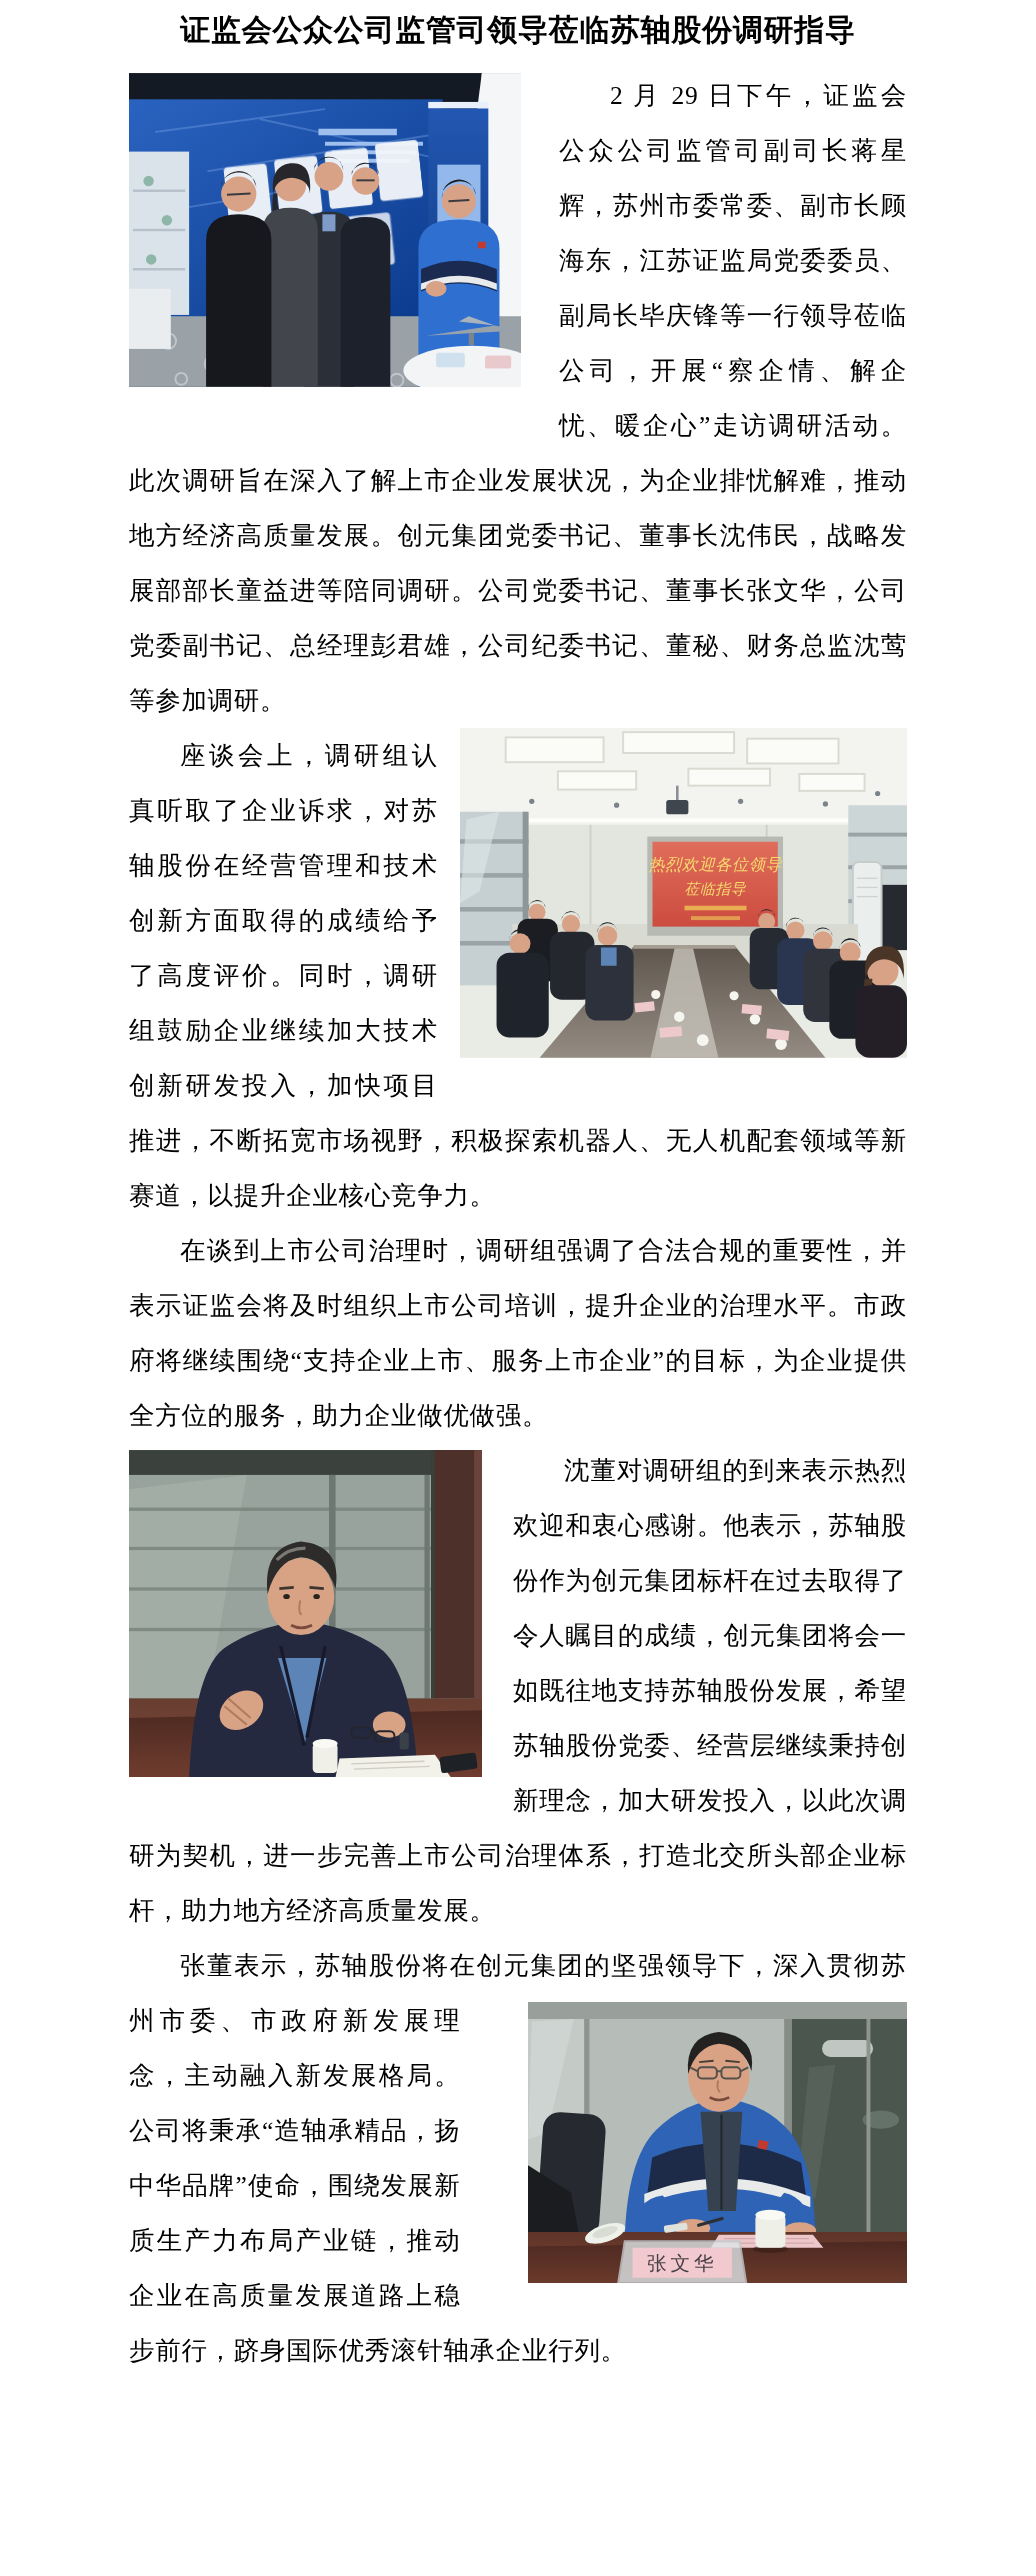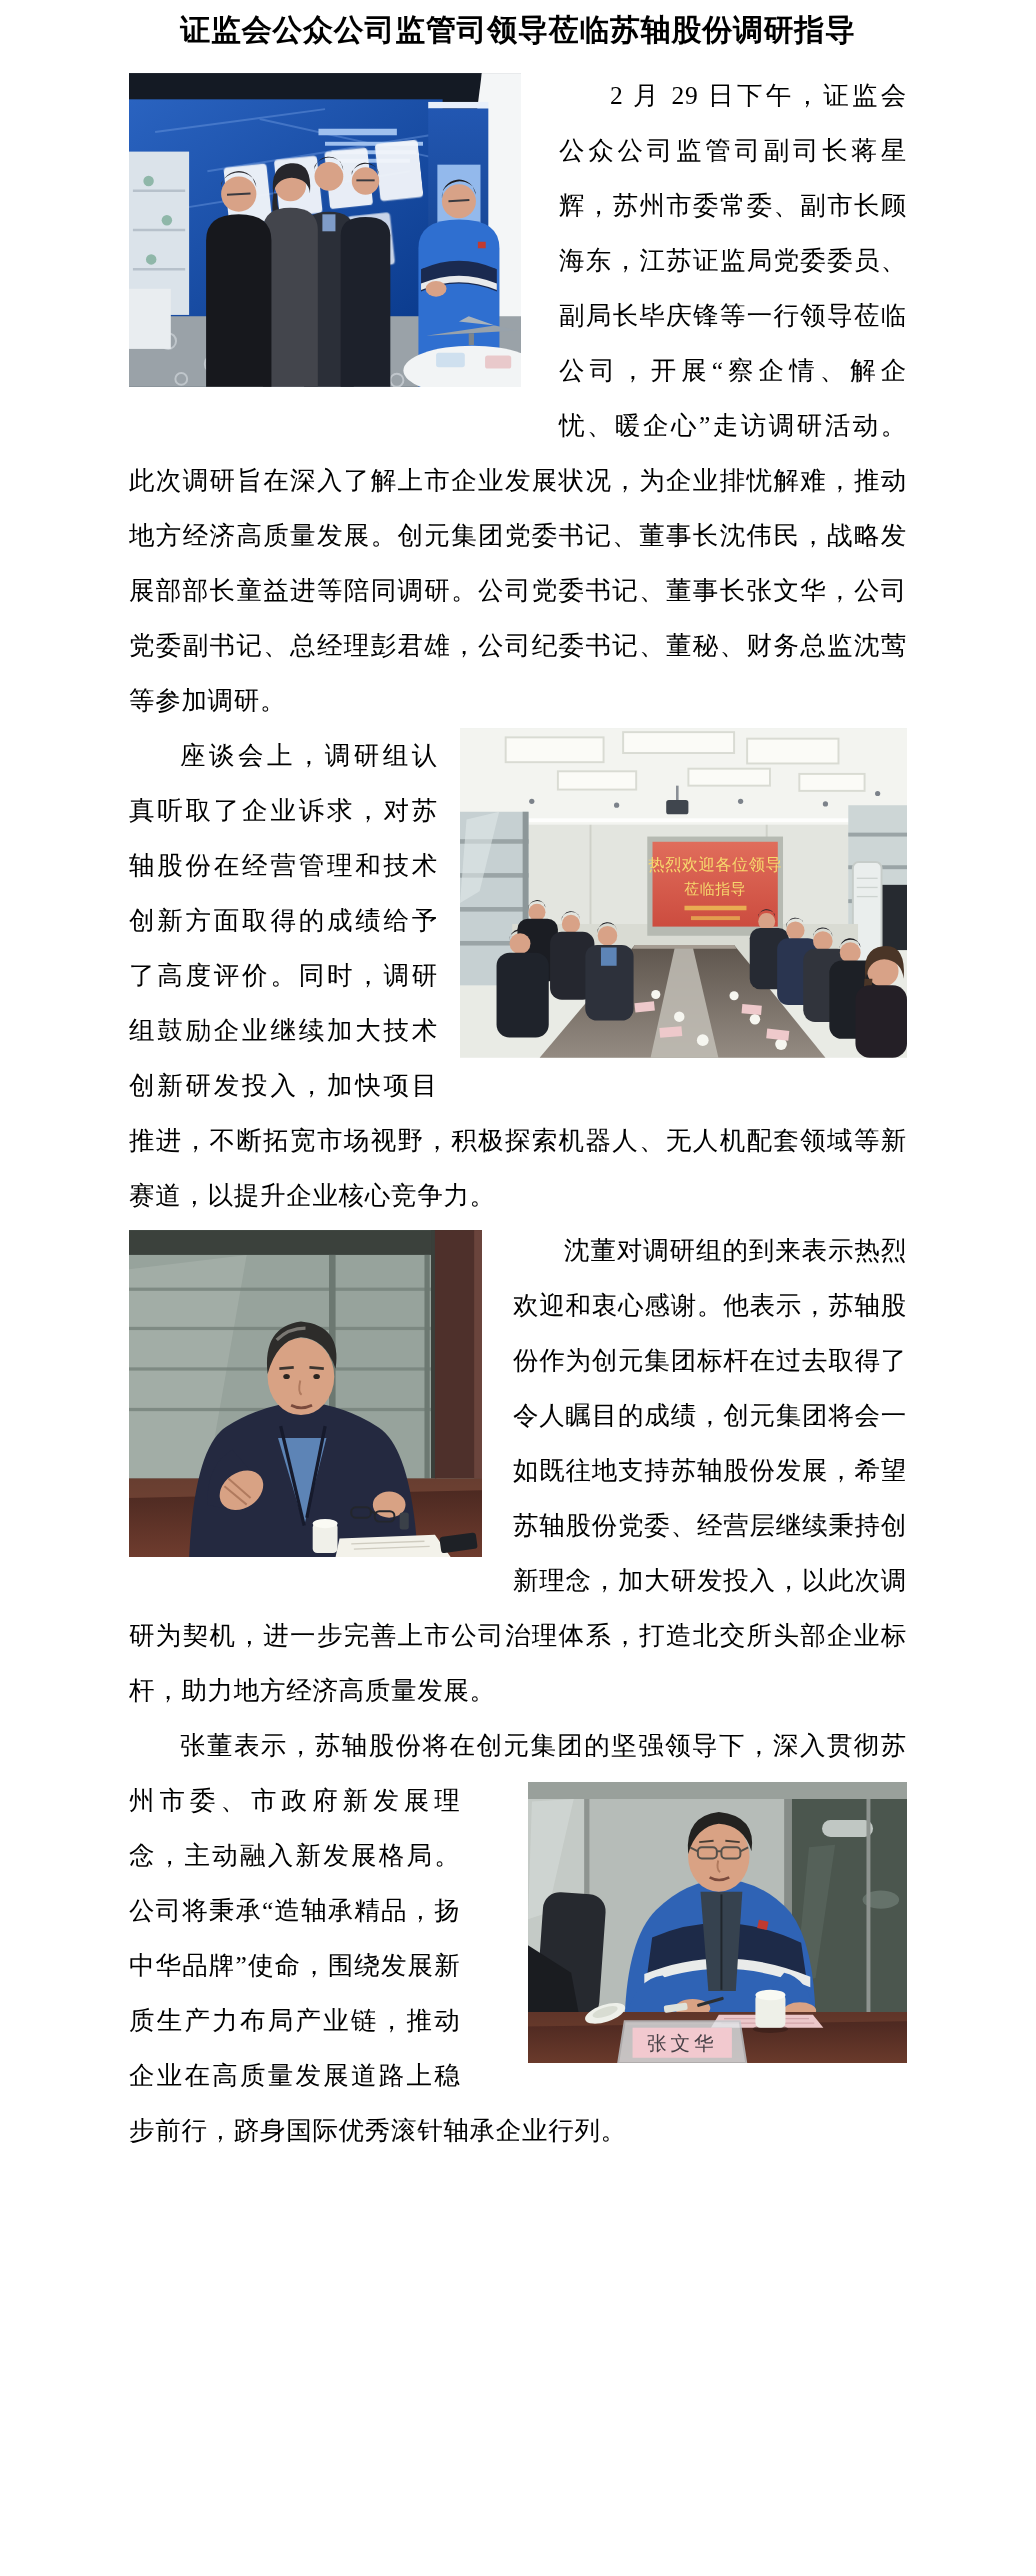--- a/index.html
+++ b/index.html
@@ -26,21 +26,21 @@
     margin:0;
     font-size:25.5px;
     line-height:55px;
     text-align:justify;
     text-indent:2em;
     letter-spacing:0.7px;
   }
   .photo{display:block;}
   .photo svg{display:block;}
   .photo-left1{float:left;margin:5.2px 38px 17px 0;}
-  .photo-right2{float:right;margin:0 0 18px 22px;}
+  .photo-right2{float:right;margin:0 0 18px 22px;font-style:italic;}
   .photo-left3{float:left;margin:6.5px 31px 17px 0;}
   .photo-right4{float:right;margin:9.1px 0 17px 19.6px;padding-left:48px;}
   .clear{clear:both;}
   .svgtext{font-family:"Liberation Serif","DejaVu Serif",serif;}
 </style>
 </head>
 <body>
 
 <div class="page">
 
@@ -305,20 +305,21 @@
               <rect x="306" y="458" width="34" height="15" transform="rotate(-5 323 465)"></rect>
               <rect x="432" y="424" width="30" height="14" transform="rotate(5 447 431)"></rect>
               <rect x="470" y="462" width="34" height="15" transform="rotate(6 487 469)"></rect>
             </g>
         </g>
       </svg>
     </span>
     <span>座谈会上，调研组认真听取了企业诉求，对苏轴股份在经营管理和技术创新方面取得的成绩给予了高度评价。同时，调研组鼓励企业继续加大技术创新研发投入，加快项目推进，不断拓宽市场视野，积极探索机器人、无人机配套领域等新赛道，以提升企业核心竞争力。</span>
   </p>
 
+  <p class="para"><span>在谈到上市公司治理时，调研组强调了合法合规的重要性，并表示证监会将及时组织上市公司培训，提升企业的治理水平。市政府将继续围绕“支持企业上市、服务上市企业”的目标，为企业提供全方位的服务，助力企业做优做强。</span></p>
 
   <p class="para">
     <span class="photo photo-left3">
       <svg width="353" height="327" viewBox="0 0 540 500">
         <defs>
           <linearGradient id="g3t" x1="0" y1="0" x2="0" y2="1">
             <stop offset="0" stop-color="#46261f"></stop>
               <stop offset="1" stop-color="#6f3c2e"></stop>
           </linearGradient>
         </defs>

